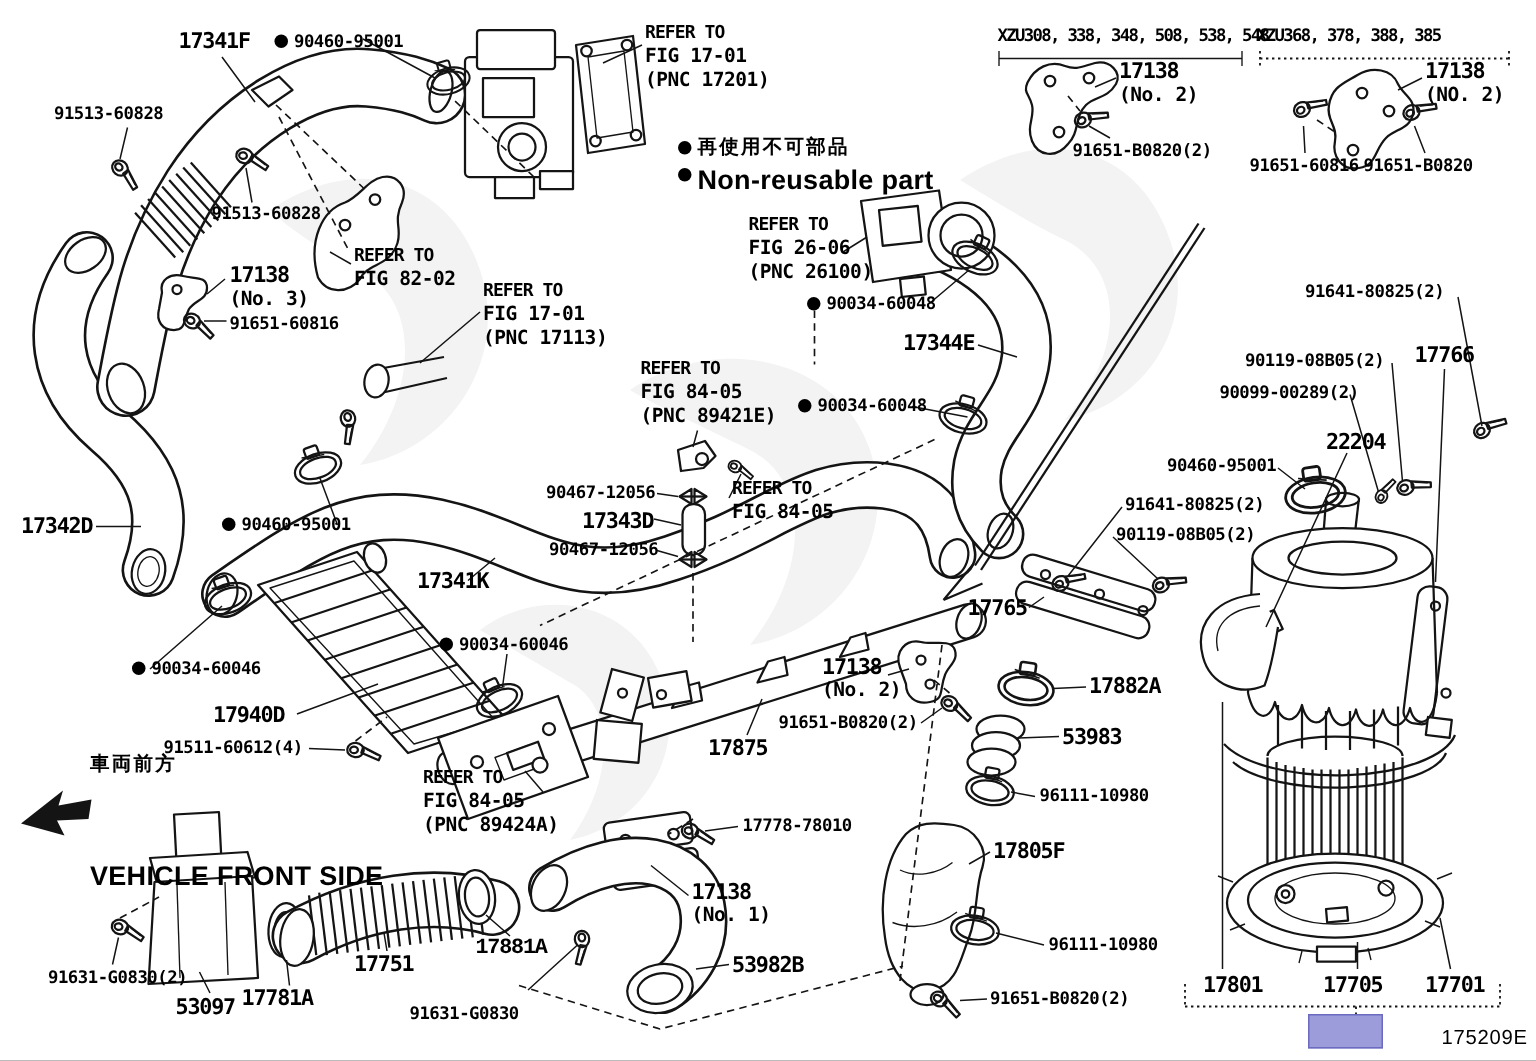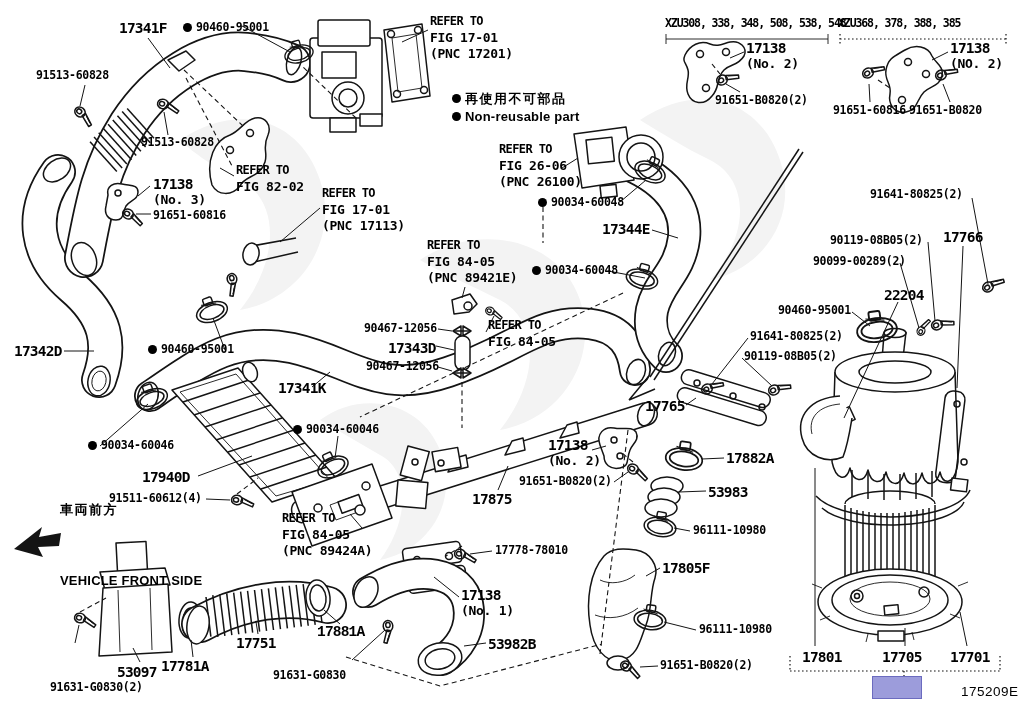--- a/index.html
+++ b/index.html
@@ -8,21 +8,21 @@
   #art{position:absolute;left:0;top:0;}
   #labels{position:absolute;left:0;top:0;width:100%;height:100%;}
   .lbl{position:absolute;display:flex;align-items:flex-start;font-family:"DejaVu Sans Mono",monospace;
        font-weight:bold;font-size:11.5px;letter-spacing:-0.3px;color:#000;white-space:nowrap;line-height:1.15;}
   .lbl .ndot{width:9px;height:9px;border-radius:50%;background:#000;margin:2px 4px 0 0;flex:none;}
   .lbl .sub{font-size:13px;letter-spacing:-0.3px;}
   .big{font-size:14.5px;letter-spacing:-0.8px;}
   .ref{font-size:12px;letter-spacing:-0.6px;line-height:1.3;}
   .variant{font-size:11.5px;letter-spacing:-1.1px;}
   .jp{font-family:"DejaVu Sans",sans-serif;font-size:13px;letter-spacing:1.5px;}
-  .en{font-family:"Liberation Sans",sans-serif;font-size:13px;letter-spacing:0.2px;}
+  .en{font-family:"Liberation Sans",sans-serif;font-size:18px;letter-spacing:0.2px;}
   .code{font-family:"Liberation Sans",sans-serif;font-size:13.5px;font-weight:normal;letter-spacing:0.5px;}
   #hl{position:absolute;border:1px solid #6b6bbf;}
   
   .s path,.s ellipse,.s rect,.s circle,.s line,.s polyline{stroke:#141414;fill:none;stroke-width:1.5;stroke-linejoin:round;}
   .s .f{fill:#ffffff;}
   .s .blk{fill:#141414;stroke:none;}
   .s .thin{stroke-width:0.9;}
   .s .lead{stroke-width:1;}
   .s .dash{stroke-width:1.1;stroke-dasharray:5 3.5;}
   .s .dotl{stroke-width:1.2;stroke-dasharray:1.6 2.4;}
@@ -701,21 +701,21 @@
         <span>
           <div>17778-78010</div>
         </span>
       </div>
       <div class="lbl big" style="left: 461px; top: 587px;">
         <span>
           <div>17138</div>
           <div class="sub">(No. 1)</div>
         </span>
       </div>
-      <div class="lbl" style="left: 50px; top: 645px; margin-top: 36px;">
+      <div class="lbl" style="left: 32px; top: 645px;">
         <span>
           <div>91631-G0830(2)</div>
         </span>
       </div>
       <div class="lbl big" style="left: 117px; top: 664px;">
         <span>
           <div>53097</div>
         </span>
       </div>
       <div class="lbl big" style="left: 161px; top: 658px;">

